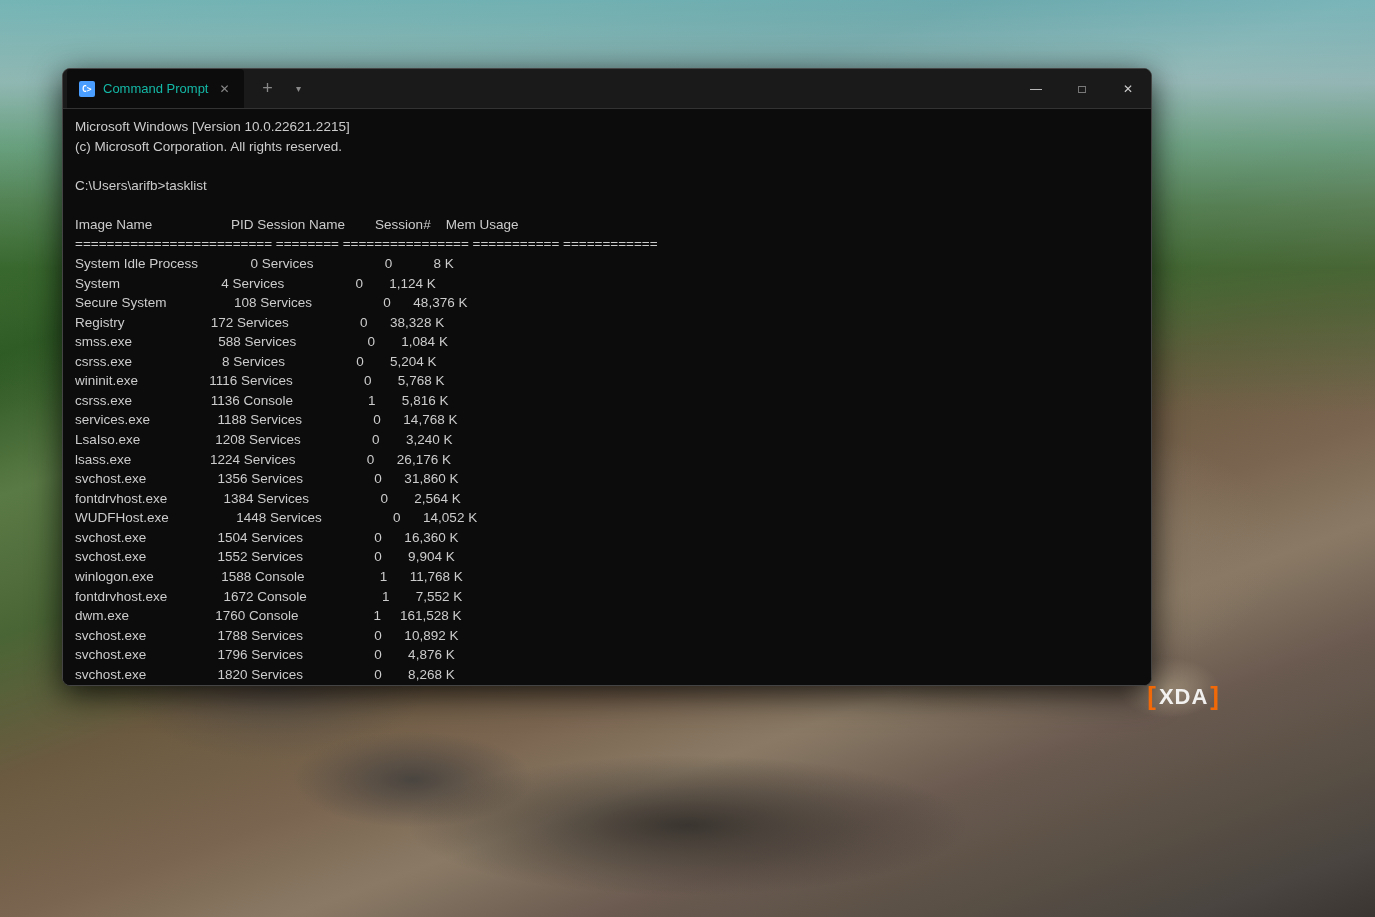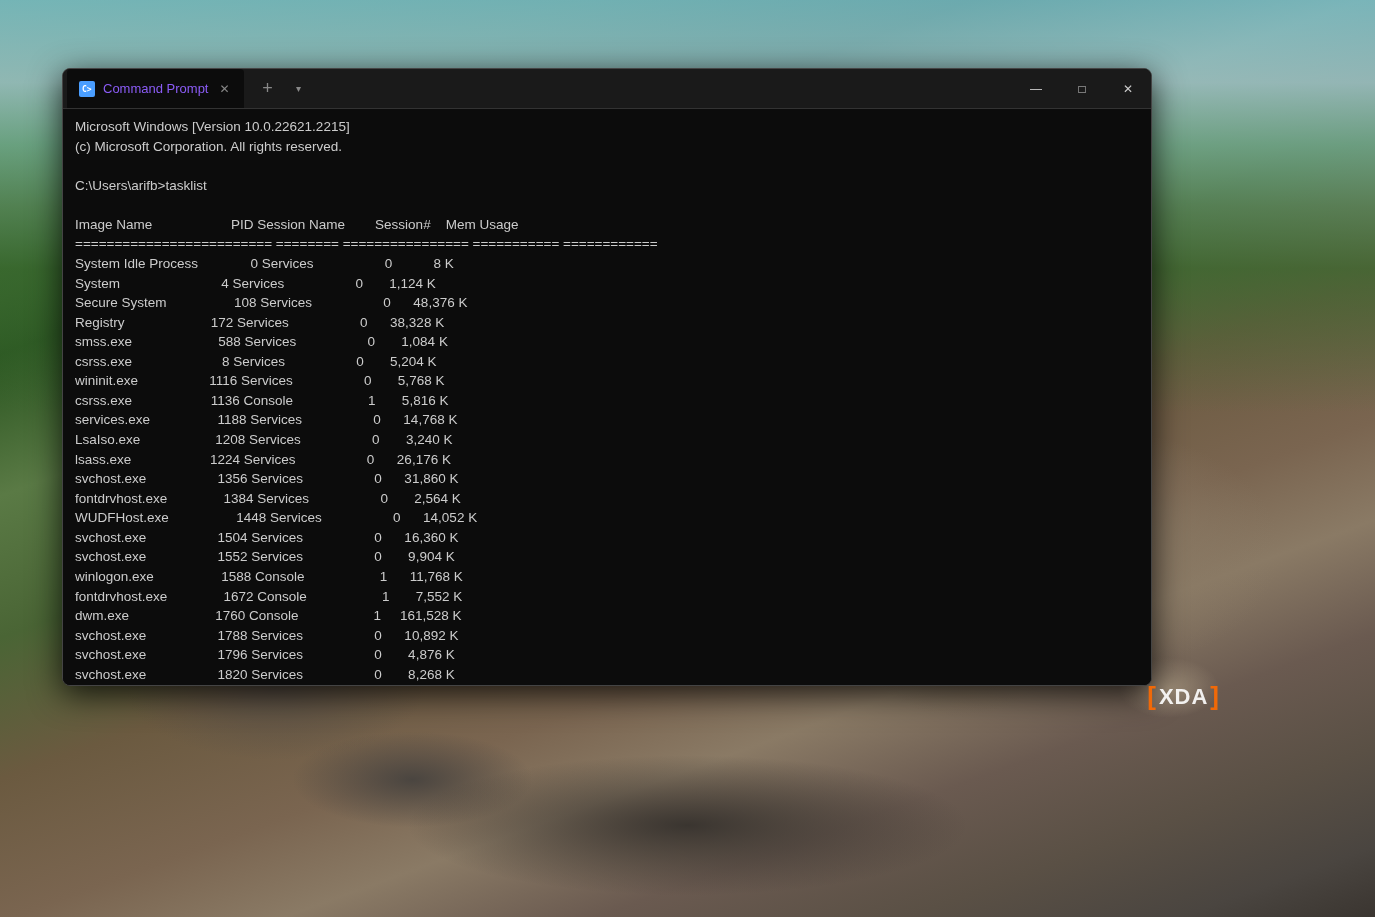--- a/index.html
+++ b/index.html
@@ -114,21 +114,21 @@
       border-radius: 2px;
       font-size: 9px;
       display: flex;
       align-items: center;
       justify-content: center;
       color: white;
       font-weight: bold;
     }
 
     .tab-label {
-      color: #8b5cf6;
+      color: #14b8a6;
       font-size: 13px;
       text-align: right;
     }
 
     .tab-close {
       width: 16px;
       height: 16px;
       display: flex;
       align-items: center;
       justify-content: center;

